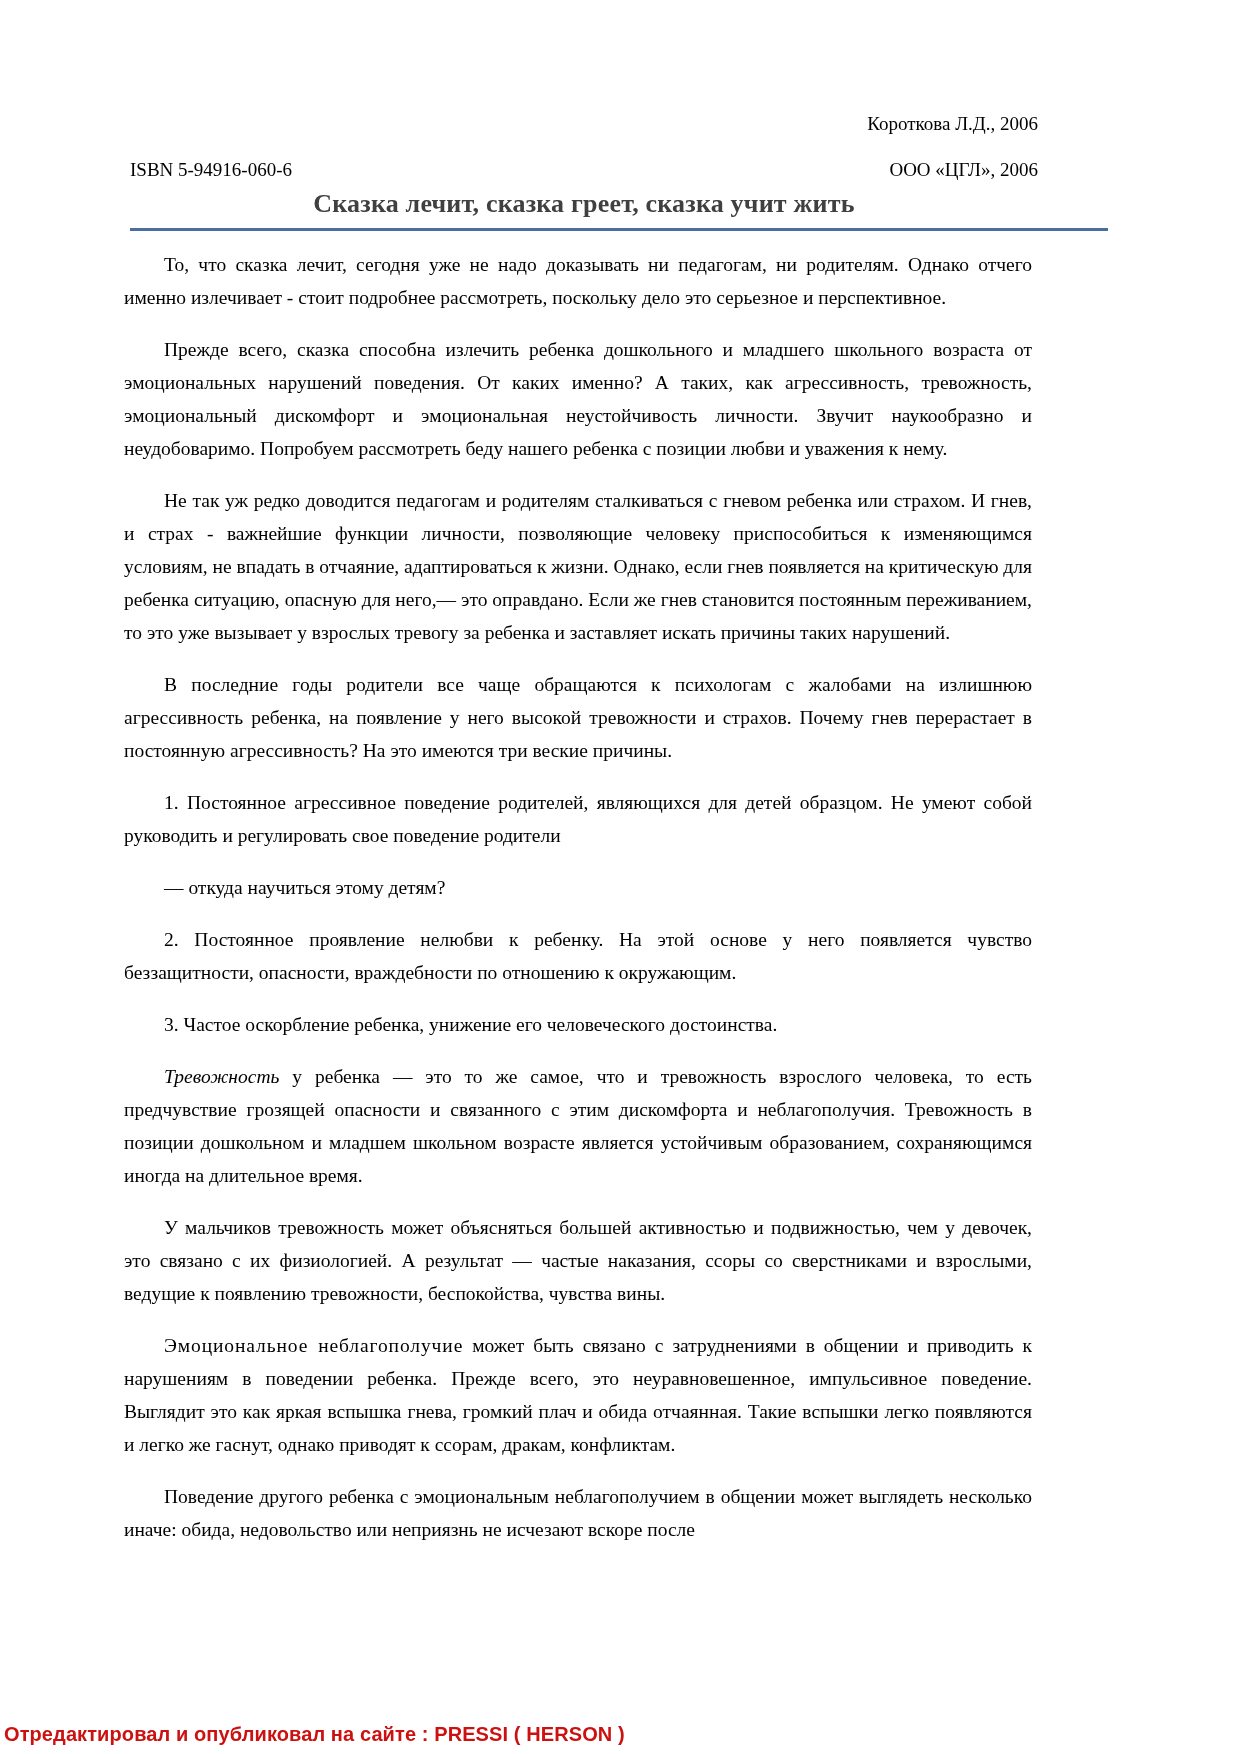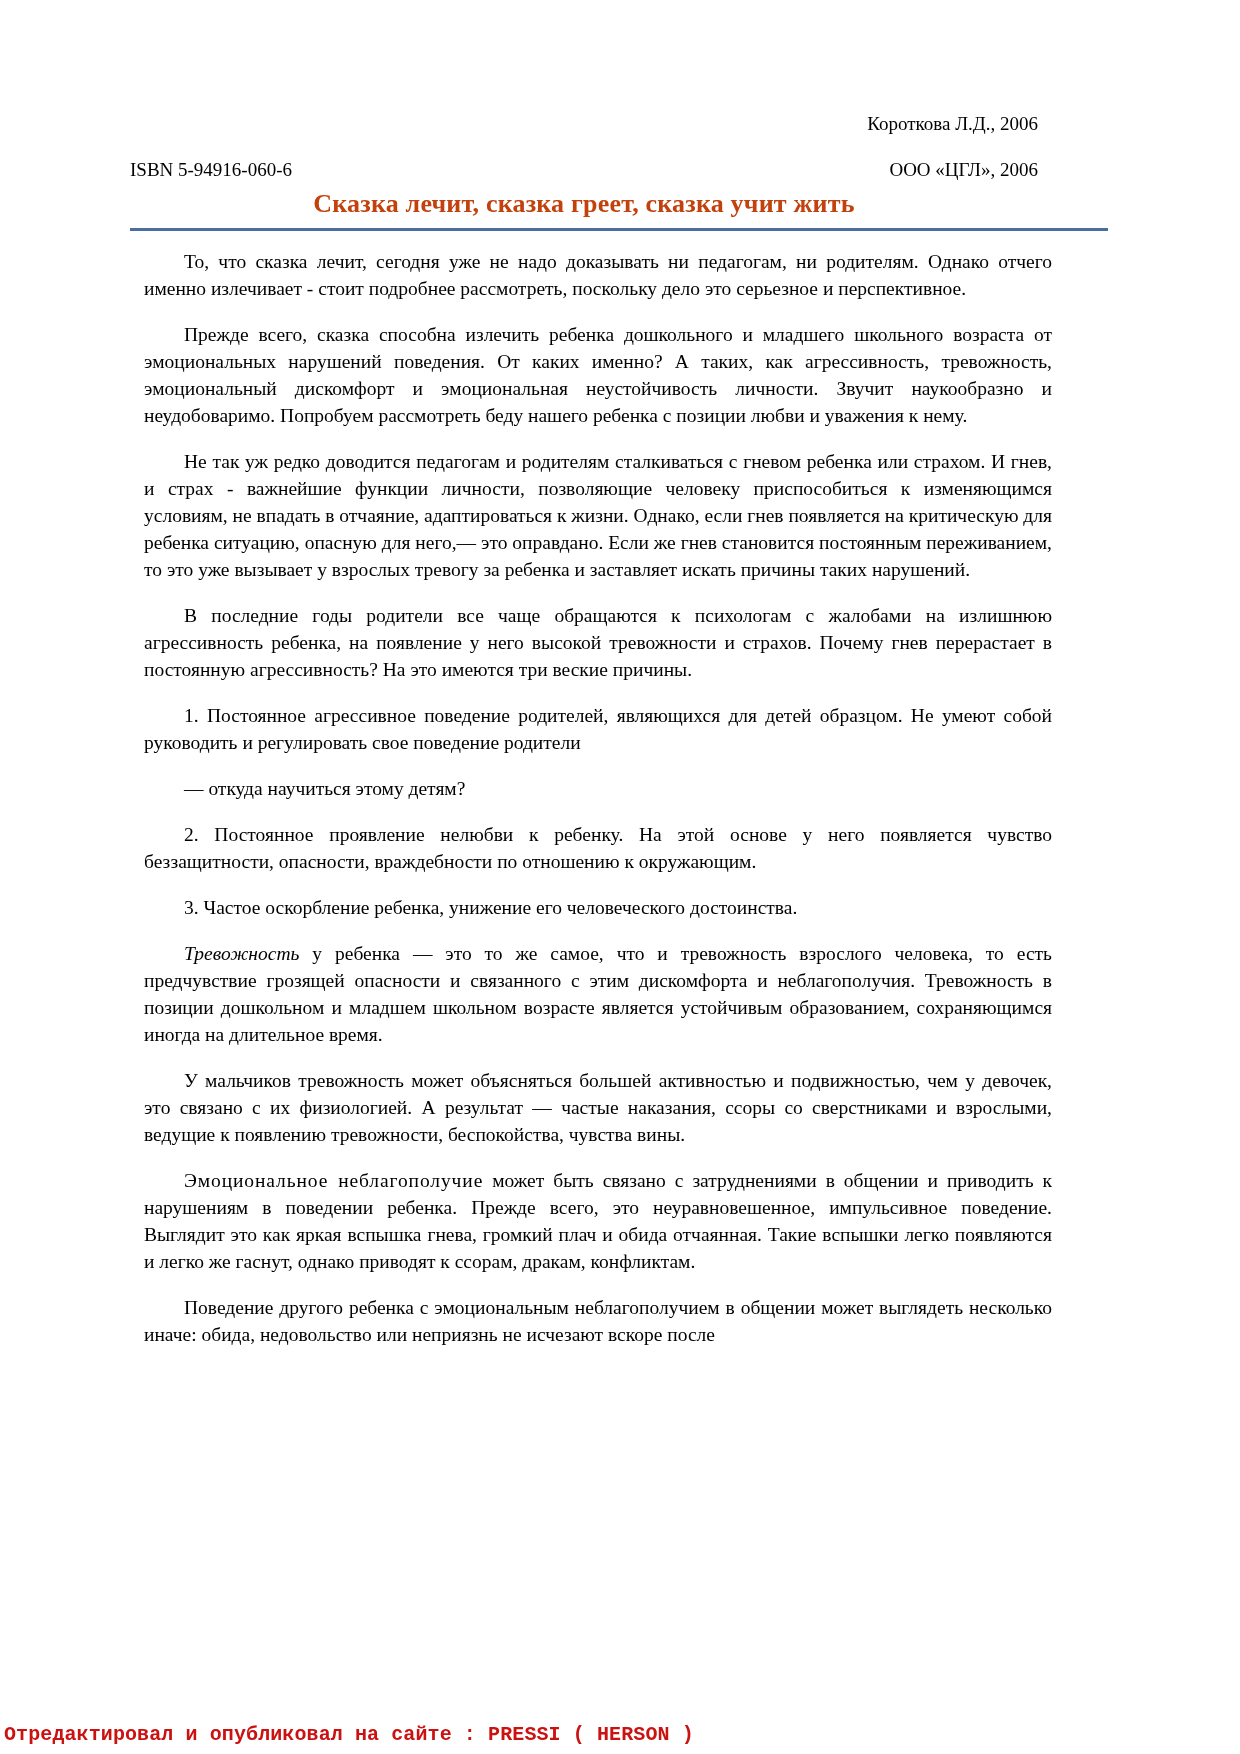--- a/index.html
+++ b/index.html
@@ -48,42 +48,42 @@
   }
 
   .doc-title {
     position: absolute;
     left: 130px;
     top: 188px;
     width: 908px;
     text-align: center;
     font-size: 26px;
     font-weight: bold;
-    color: #c2410c;
+    color: #404040;
     letter-spacing: 0.2px;
     line-height: 32px;
   }
 
   .title-rule {
     position: absolute;
     left: 130px;
     top: 228px;
     width: 978px;
     height: 3px;
     background: #4A6F9E;
   }
 
   
   .body-text {
     position: absolute;
-    left: 144px;
+    left: 124px;
     top: 248px;
     width: 908px;
     font-size: 19.5px;
-    line-height: 27px;
+    line-height: 33px;
     text-align: justify;
     text-justify: inter-word;
   }
 
   .body-text p {
     margin: 0 0 19px 0;
     text-indent: 40px;
   }
   .body-text p:last-child {
     margin-bottom: 0;
@@ -94,21 +94,21 @@
   }
   .it-sp {
     letter-spacing: 0.9px;
   }
 
   
   .footer-note {
     position: absolute;
     left: 4px;
     bottom: 8px;
-    font-family: Liberation Mono, monospace;
+    font-family: Liberation Sans, sans-serif;
     font-size: 20px;
     font-weight: bold;
     color: #CC1111;
     white-space: nowrap;
     letter-spacing: 0.1px;
   }
 </style>
 </head>
 <body>
 

